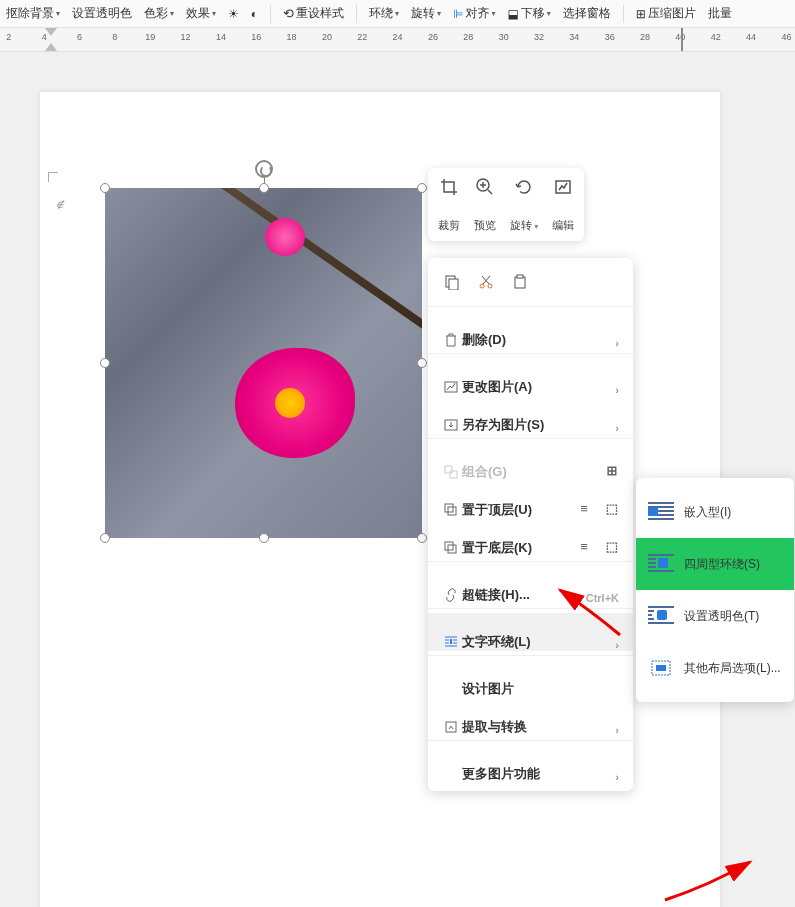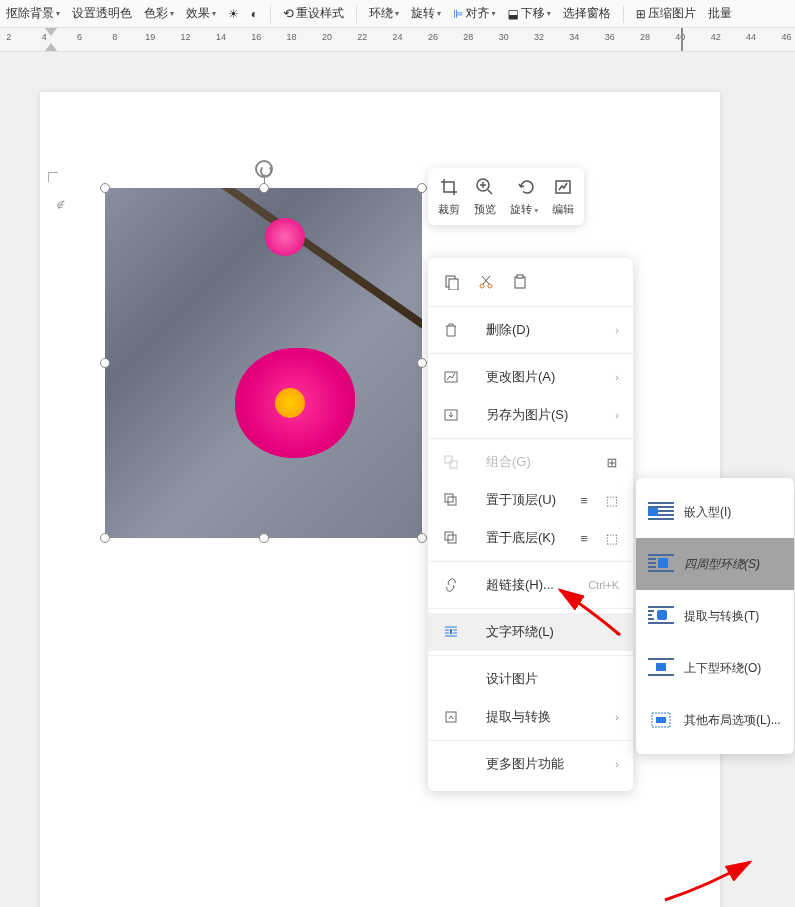--- a/index.html
+++ b/index.html
@@ -32,42 +32,42 @@
 .flower1::before { content: ""; position: absolute; top: 40px; left: 40px; width: 30px; height: 30px; background: radial-gradient(circle, #ffcc00, #ff9900); border-radius: 50%; }
 .flower2 { position: absolute; top: 30px; left: 160px; width: 40px; height: 38px; background: radial-gradient(circle, #ff66b3, #e6007e); border-radius: 50%; }
 .branch { position: absolute; top: -20px; left: 100px; width: 280px; height: 8px; background: linear-gradient(90deg, #5a4a3a, #3a2a1a); transform: rotate(35deg); transform-origin: left; }
 .handle { position: absolute; width: 10px; height: 10px; background: #fff; border: 1px solid #888; border-radius: 50%; }
 .h-tl { top: -5px; left: -5px; } .h-tm { top: -5px; left: 50%; margin-left: -5px; } .h-tr { top: -5px; right: -5px; }
 .h-ml { top: 50%; left: -5px; margin-top: -5px; } .h-mr { top: 50%; right: -5px; margin-top: -5px; }
 .h-bl { bottom: -5px; left: -5px; } .h-bm { bottom: -5px; left: 50%; margin-left: -5px; } .h-br { bottom: -5px; right: -5px; }
 
 
 .float-tb { position: absolute; top: 168px; left: 428px; background: #fff; border-radius: 6px; box-shadow: 0 2px 10px rgba(0,0,0,0.15); padding: 8px 10px; display: flex; gap: 14px; }
-.float-item { display: flex; flex-direction: column; align-items: flex-end; gap: 4px; font-size: 11px; color: #444; cursor: pointer; }
+.float-item { display: flex; flex-direction: column; align-items: center; gap: 20px; font-size: 11px; color: #444; cursor: pointer; }
 .float-icon { width: 22px; height: 22px; display: flex; align-items: center; justify-content: center; color: #555; }
 
 
 .ctx-menu { position: absolute; top: 258px; left: 428px; width: 205px; background: #fff; border-radius: 6px; box-shadow: 0 2px 14px rgba(0,0,0,0.18); padding: 8px 0; font-size: 13px; color: #333; }
-.ctx-row { display: flex; align-items: center; height: 38px; padding: 0 14px; gap: 26px; cursor: pointer; position: relative; }
+.ctx-row { display: flex; align-items: flex-end; height: 38px; padding: 0 14px; gap: 2px; cursor: pointer; position: relative; font-weight: bold; }
 .ctx-row:hover, .ctx-row.hover { background: #f0f0f0; }
 .ctx-row.disabled { color: #bbb; cursor: default; }
 .ctx-icon { width: 18px; height: 18px; display: flex; align-items: center; justify-content: center; color: #666; flex-shrink: 0; }
 .ctx-label { flex: 1; }
 .ctx-arrow { font-size: 11px; color: #999; }
 .ctx-shortcut { font-size: 11px; color: #aaa; }
 .ctx-toprow { display: flex; gap: 14px; padding: 6px 14px 10px; }
 .ctx-topicon { width: 20px; height: 20px; display: flex; align-items: center; justify-content: center; color: #555; cursor: pointer; }
 .ctx-sep { height: 1px; background: #eee; margin: 4px 0; }
 .ctx-extra { position: absolute; right: 0; display: flex; gap: 6px; padding-right: 10px; }
 .ctx-extra-btn { width: 22px; height: 22px; display: flex; align-items: center; justify-content: center; cursor: pointer; color: #666; }
 
 
 .sub-menu { position: absolute; top: 478px; left: 636px; width: 158px; background: #fff; border-radius: 6px; box-shadow: 0 2px 14px rgba(0,0,0,0.18); padding: 8px 0; font-size: 12px; color: #333; }
 .sub-row { display: flex; align-items: center; height: 52px; padding: 0 10px; gap: 8px; cursor: pointer; }
-.sub-row.selected { background: #a3a3a3; font-style: italic; }
+.sub-row.selected { background: #22c55e; }
 .sub-icon { width: 30px; height: 22px; display: flex; align-items: center; justify-content: center; flex-shrink: 0; }
 .wrap-ico { width: 26px; height: 20px; position: relative; }
 .wrap-ico .lines span { display: block; height: 2px; background: #4a6a9a; margin-bottom: 2px; }
 .wrap-ico .obj { position: absolute; background: #2a7ae0; }
 
 
 .arrow { position: absolute; pointer-events: none; }
 .arrow svg { overflow: visible; }
 
 </style>
@@ -417,36 +417,21 @@
           <div class="lines">
             <span></span>
             <span style="width:6px;"></span>
             <span style="width:4px;"></span>
             <span style="width:6px;"></span>
             <span></span>
           </div>
           <div class="obj" style="top:4px;left:9px;width:10px;height:10px;border-radius:2px;"></div>
         </div>
       </div>
-    <span>提取与转换(T)</span>
-  </div>
-  <div class="sub-row">
-    <div class="sub-icon">
-        <div class="wrap-ico">
-          <div class="lines">
-            <span></span>
-            <span style="background:transparent;"></span>
-            <span style="background:transparent;"></span>
-            <span style="background:transparent;"></span>
-            <span></span>
-          </div>
-          <div class="obj" style="top:5px;left:8px;width:10px;height:8px;"></div>
-        </div>
-      </div>
-    <span>上下型环绕(O)</span>
+    <span>设置透明色(T)</span>
   </div>
   <div class="sub-row">
     <div class="sub-icon">
         <svg width="22" height="18" viewBox="0 0 22 18">
           <rect x="2" y="2" width="18" height="14" stroke="#2a7ae0" fill="none" stroke-dasharray="2 1"></rect>
           <rect x="6" y="6" width="10" height="6" fill="#2a7ae0"></rect>
         </svg>
       </div>
     <span>其他布局选项(L)...</span>
   </div>

